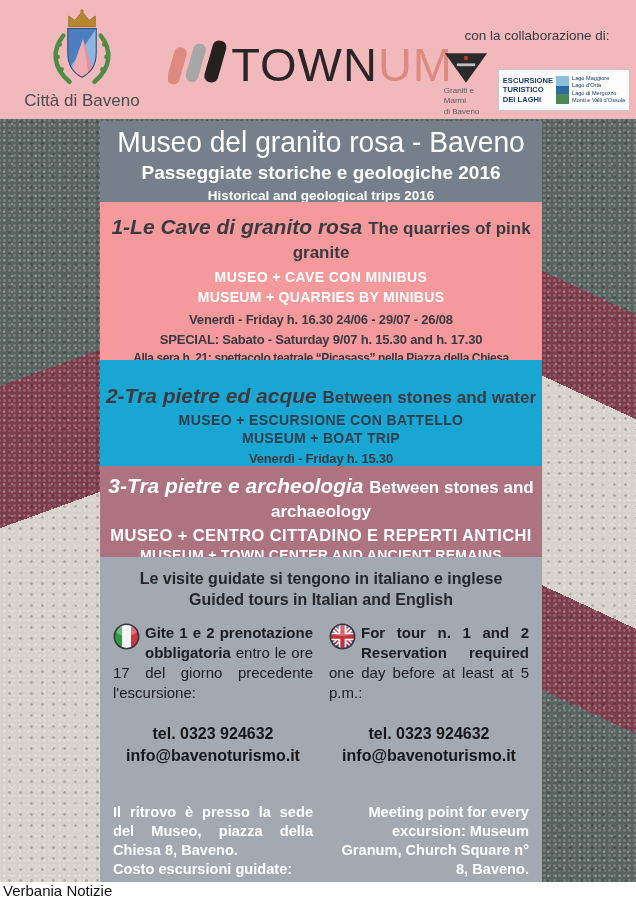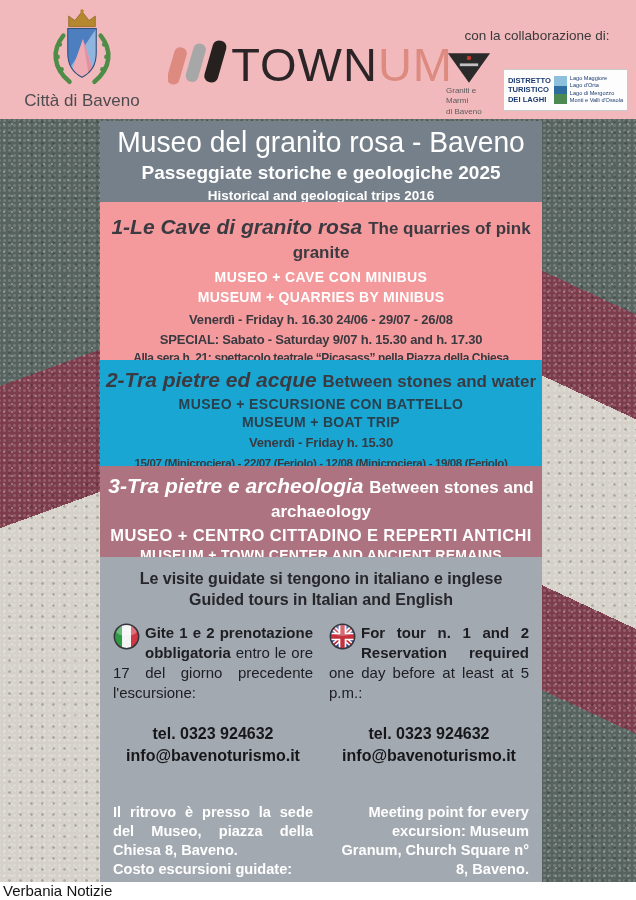--- a/index.html
+++ b/index.html
@@ -70,21 +70,21 @@
   .combo-it{font-size:14px;font-weight:bold;letter-spacing:.4px;margin-top:6px;}
   .combo-en{font-size:14px;font-weight:bold;letter-spacing:.3px;margin-top:4px;}
   .lines{margin-top:5px;}
   .line{font-size:13px;font-weight:bold;line-height:19.5px;letter-spacing:-.2px;white-space:nowrap;}
   .line.xs{font-size:12px;letter-spacing:-.4px;}
   .line.xxs{font-size:11.6px;letter-spacing:-.4px;}
 
   .tour1{background:var(--tour1_pink,#f49a9c);height:158px;padding-top:13px;}
   .tour1 .combo-it,.tour1 .combo-en{color:#fff;}
 
-  .tour2{background:var(--tour2_blue,#1aa6d3);height:106px;padding-top:8px;}
+  .tour2{background:var(--tour2_blue,#1aa6d3);height:106px;padding-top:24px;}
   .tour2 .combo-it,.tour2 .combo-en{color:#29404d;}
   .tour2 .combo-it{margin-top:4px;}
   .tour2 .combo-en{margin-top:2px;}
   .tour2 .lines{margin-top:3px;}
 
   .tour3{background:var(--tour3_mauve,#ad7380);height:91px;padding-top:8px;color:#fff;}
   .tour3 .tour-head,.tour3 .t-en,.tour3 .line{color:#fff;}
   .tour3 .combo-it{font-size:16.5px;color:#fff;margin-top:4px;}
   .tour3 .combo-en{color:#fff;margin-top:2px;}
 
@@ -161,41 +161,41 @@
             <circle cx="24" cy="6" r="2.5" fill="#c0392b"></circle>
             <rect x="14" y="12" width="20" height="3" fill="#dcdcdc" opacity="0.85"></rect>
           </svg>
           <div class="p1-caption">
             <div>Graniti e Marmi</div>
             <div>di Baveno s.r.l.</div>
           </div>
         </div>
         <div class="partner2">
           <div class="p2-title">
-            <div>DISTRETTO</div>
+            <div>ESCURSIONE</div>
             <div>TURISTICO</div>
             <div>DEI LAGHI</div>
           </div>
           <div class="p2-graphic"></div>
           <div class="p2-lakes">
             <div>Lago Maggiore</div>
             <div>Lago d'Orta</div>
             <div>Lago di Mergozzo</div>
             <div>Monti e Valli d'Ossola</div>
           </div>
         </div>
       </div>
     </div>
   </header>
 
   <main class="column">
 
     <section class="title-panel">
       <h1 class="main-title">Museo del granito rosa - Baveno</h1>
-      <div class="sub-it">Passeggiate storiche e geologiche 2025</div>
+      <div class="sub-it">Passeggiate storiche e geologiche 2016</div>
       <div class="sub-en">Historical and geological trips 2016</div>
     </section>
 
     <section class="tour tour1">
       <div class="tour-head"><span class="t-name">1-Le Cave di granito rosa</span> <span class="t-en">The quarries of pink granite</span></div>
       <div class="combo-it">MUSEO + CAVE CON MINIBUS</div>
       <div class="combo-en">MUSEUM + QUARRIES BY MINIBUS</div>
       <div class="lines">
         <div class="line">Venerdì - Friday h. 16.30 24/06 - 29/07 - 26/08</div>
         <div class="line">SPECIAL: Sabato - Saturday 9/07 h. 15.30 and h. 17.30</div>

